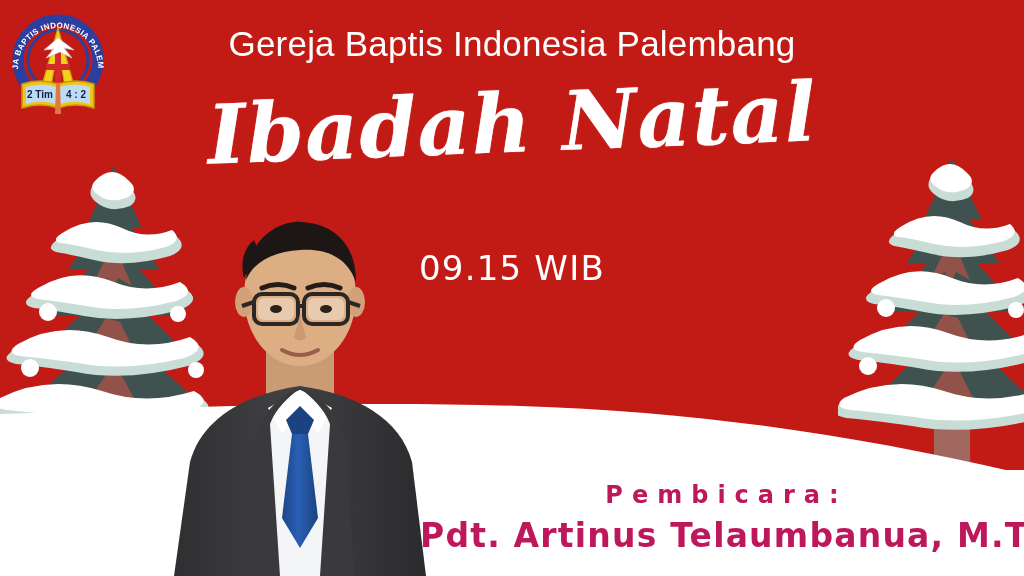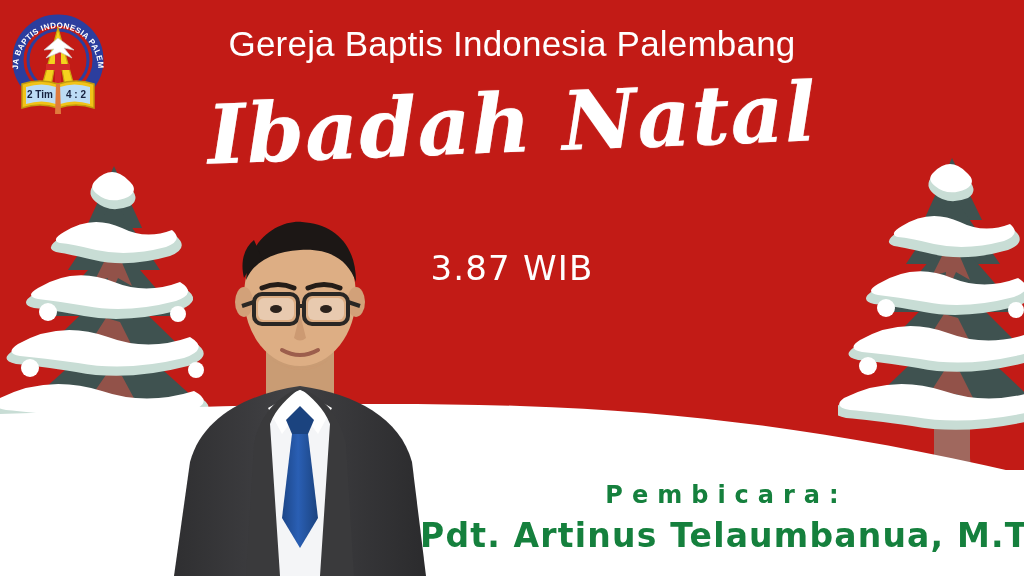--- a/index.html
+++ b/index.html
@@ -91,21 +91,21 @@
   }
   .event-date { left:0; top:204px; font-size:34px; }
   .event-time { left:0; top:248px; font-size:34px; }
 
   
   .speaker-block {
     position:absolute;
     left:420px; top:482px;
     width:604px;
     text-align:center;
-    color:#15803d;
+    color:#be185d;
   }
   .speaker-label {
     font-family:"DejaVu Sans", sans-serif;
     font-weight:bold;
     font-size:24px;
     letter-spacing:9px;
     line-height:1.1;
     padding-left:9px;
   }
   .speaker-name {
@@ -306,20 +306,20 @@
       <text x="34" y="90" font-family="'Liberation Sans', sans-serif" font-size="10" font-weight="bold" fill="#16213F" text-anchor="middle">2 Tim</text>
       <text x="70" y="90" font-family="'Liberation Sans', sans-serif" font-size="10" font-weight="bold" fill="#16213F" text-anchor="middle">4 : 2</text>
     </svg>
   </div>
 
   <div class="church-name">Gereja Baptis Indonesia Palembang</div>
 
   <div class="event-title">Ibadah Natal</div>
 
 
-  <div class="event-time">3.87 WIB</div>
+  <div class="event-time">09.15 WIB</div>
 
   <div class="speaker-block">
     <div class="speaker-label">Pembicara:</div>
     <div class="speaker-name">Pdt. Artinus Telaumbanua, M.Th</div>
   </div>
 
 </div>
 
 </body></html>

